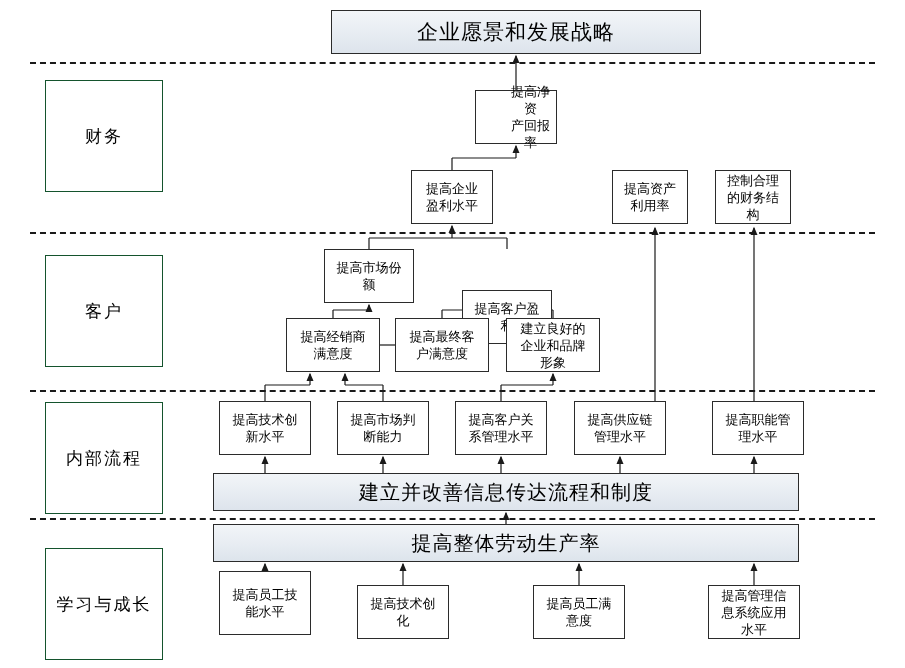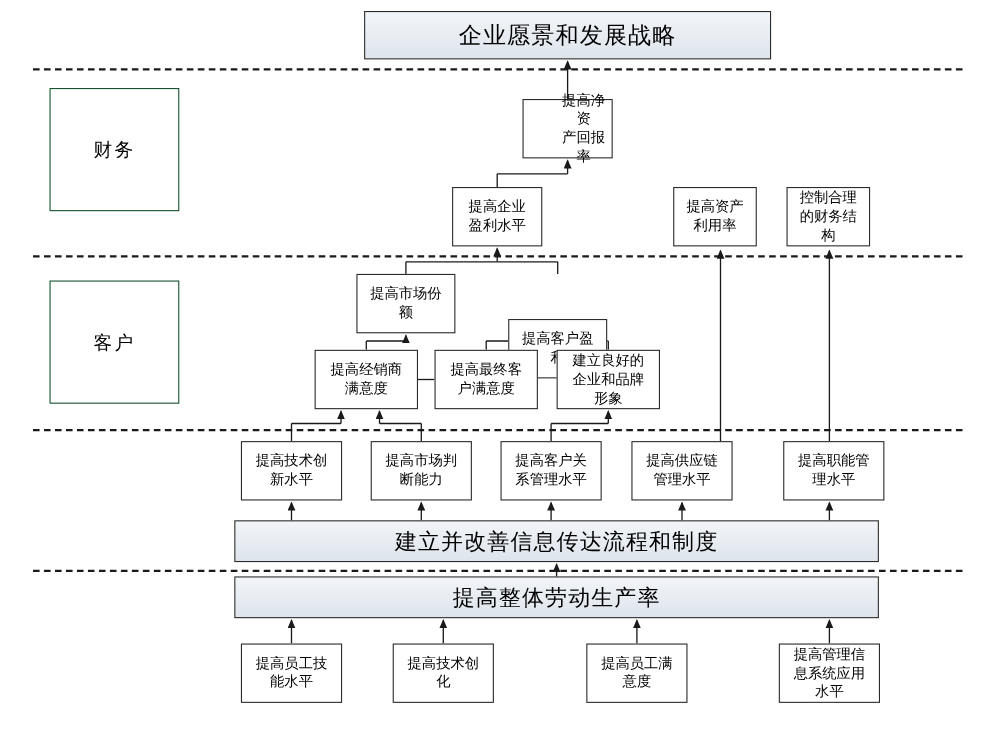--- a/index.html
+++ b/index.html
@@ -121,20 +121,22 @@
       <line x1="754" y1="585" x2="754" y2="564" marker-end="url(#arrow)"></line>
     </g>
   </svg>
 
 <div class="divider" style="left: 30px; top: 62px; width: 845px;"></div>
     <div class="divider" style="left: 30px; top: 232px; width: 845px;"></div>
     <div class="divider" style="left: 30px; top: 390px; width: 845px;"></div>
     <div class="divider" style="left: 30px; top: 518px; width: 845px;"></div>
     <div class="perspective" style="left: 45px; top: 80px; width: 118px; height: 112px;">财务</div>
     <div class="perspective" style="left: 45px; top: 255px; width: 118px; height: 112px;">客户</div>
+    <div class="perspective" style="left: 45px; top: 402px; width: 118px; height: 112px;">内部流程</div>
+    <div class="perspective" style="left: 45px; top: 548px; width: 118px; height: 112px;">学习与成长</div>
     <div class="node grad vision" style="left: 331px; top: 10px; width: 370px; height: 44px;">企业愿景和发展战略</div>
     <div class="node " style="left: 475px; top: 90px; width: 82px; height: 54px; padding-left: 32px;">提高净资
 产回报率</div>
     <div class="node " style="left: 411px; top: 170px; width: 82px; height: 54px;">提高企业
 盈利水平</div>
     <div class="node " style="left: 612px; top: 170px; width: 76px; height: 54px;">提高资产
 利用率</div>
     <div class="node " style="left: 715px; top: 170px; width: 76px; height: 54px;">控制合理
 的财务结
 构</div>
@@ -154,21 +156,21 @@
     <div class="node " style="left: 337px; top: 401px; width: 92px; height: 54px;">提高市场判
 断能力</div>
     <div class="node " style="left: 455px; top: 401px; width: 92px; height: 54px;">提高客户关
 系管理水平</div>
     <div class="node " style="left: 574px; top: 401px; width: 92px; height: 54px;">提高供应链
 管理水平</div>
     <div class="node " style="left: 688px; top: 401px; width: 92px; height: 54px; margin-left: 24px;">提高职能管
 理水平</div>
     <div class="node grad wide" style="left: 213px; top: 473px; width: 586px; height: 38px;">建立并改善信息传达流程和制度</div>
     <div class="node grad wide" style="left: 213px; top: 524px; width: 586px; height: 38px;">提高整体劳动生产率</div>
-    <div class="node " style="left: 219px; top: 585px; width: 92px; height: 54px;">提高员工技
+    <div class="node " style="left: 219px; top: 571px; width: 92px; height: 64px;">提高员工技
 能水平</div>
     <div class="node " style="left: 357px; top: 585px; width: 92px; height: 54px;">提高技术创
 化</div>
     <div class="node " style="left: 533px; top: 585px; width: 92px; height: 54px;">提高员工满
 意度</div>
     <div class="node " style="left: 708px; top: 585px; width: 92px; height: 54px;">提高管理信
 息系统应用
 水平</div>
   </div>
 

